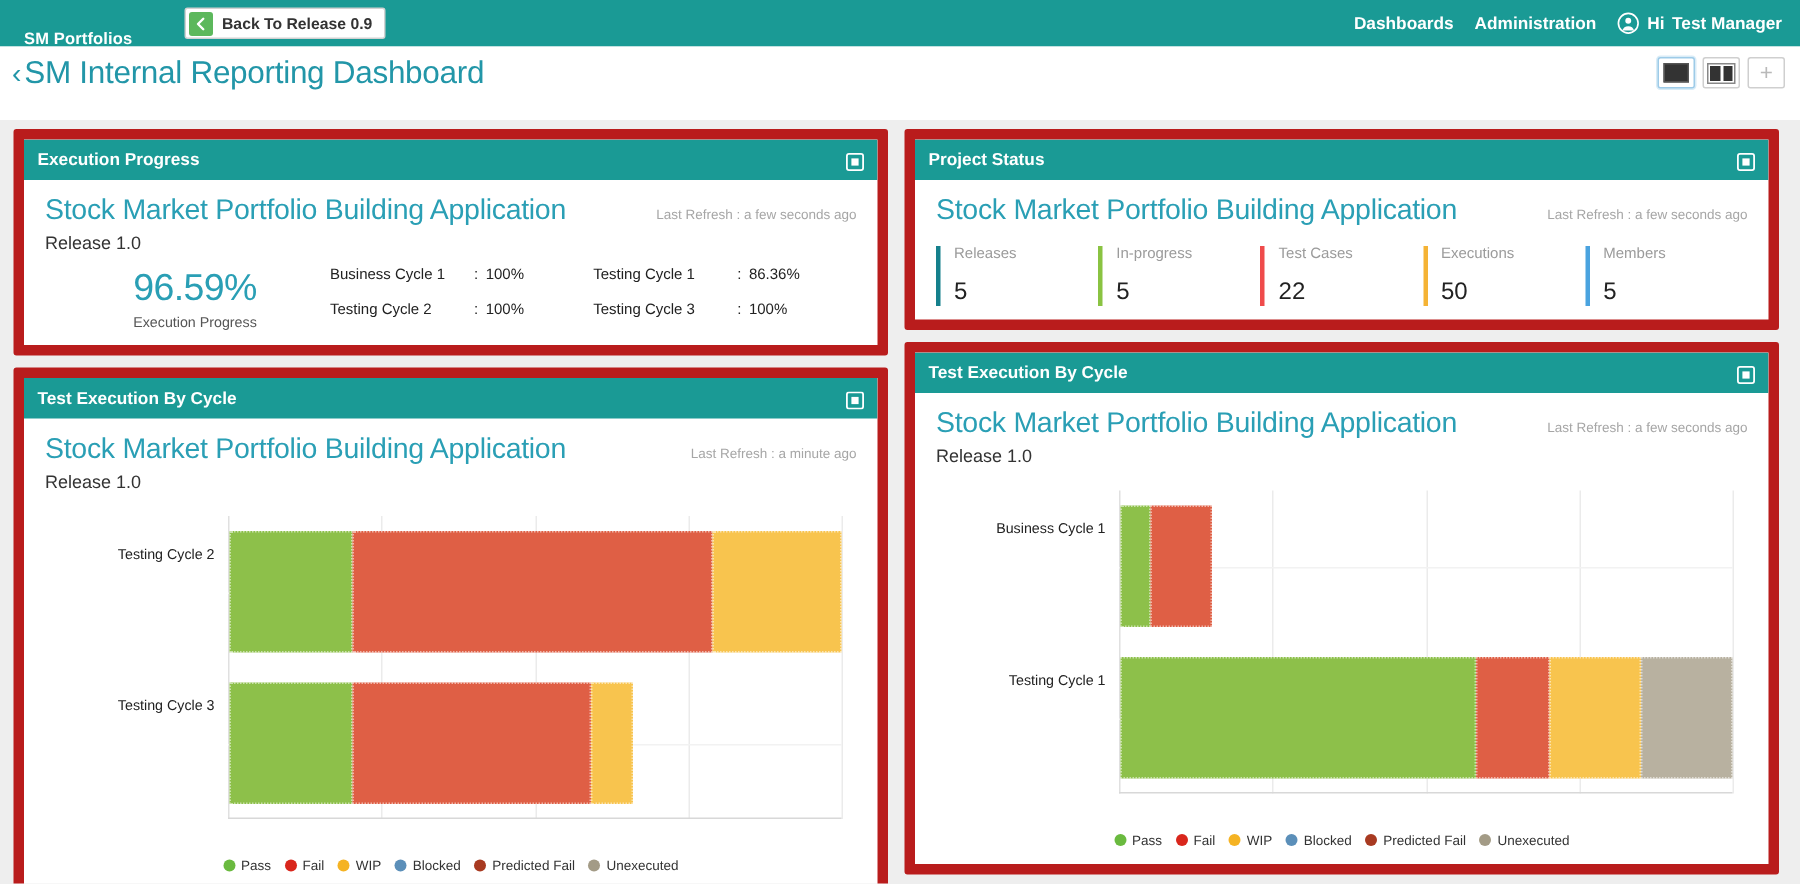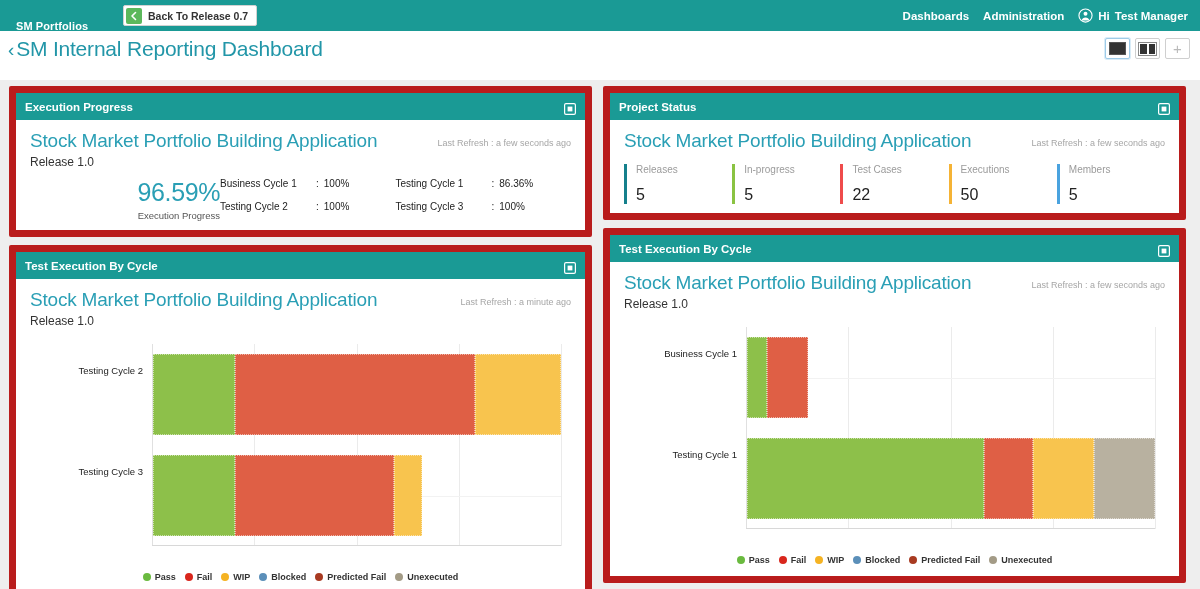--- a/index.html
+++ b/index.html
@@ -71,21 +71,21 @@
   .panel-head h3 { color: #fff; font-size: 11.5px; font-weight: bold; }
   .panel-icon { width: 12px; height: 12px; display: block; cursor: pointer; }
 
   .panel-body { padding: 10px 14px 9px 14px; position: relative; }
   .app-title { color: #2a9fb5; font-size: 19px; font-weight: normal; letter-spacing: -.2px; }
   .release { color: #333; font-size: 12px; margin-top: 3px; }
   .refresh { position: absolute; right: 14px; top: 18px; color: #a6a6a6; font-size: 9px; white-space: nowrap; }
 
   
   .exec-row { display: flex; align-items: flex-start; margin-top: 9px; }
-  .exec-big { width: 190px; text-align: right; padding-left: 10px; }
+  .exec-big { width: 190px; text-align: center; padding-left: 10px; }
   .exec-pct { color: #2a9fb5; font-size: 25px; font-weight: normal; letter-spacing: -.4px; }
   .exec-cap { color: #555; font-size: 9.5px; margin-top: 3px; }
   .cyc-col { flex: 1; }
   .cyc-line { font-size: 10px; color: #222; margin-bottom: 12px; white-space: nowrap; }
   .cyc-line:last-child { margin-bottom: 0; }
   .cyc-name { display: inline-block; min-width: 96px; }
   .cyc-sep { margin: 0 5px 0 0; }
 
   
   .stats { display: flex; margin-top: 12px; gap: 0; }
@@ -106,39 +106,39 @@
   .cat-label {
     position: absolute; right: calc(100% + 10px); white-space: nowrap;
     font-size: 9.5px; color: #222; transform: translateY(-50%);
   }
 
   .legend {
     position: absolute; left: 0; right: 0; bottom: 2px;
     display: flex; align-items: center; justify-content: center; gap: 9px;
     font-size: 9px; color: #333;
   }
-  .legend-item { display: flex; align-items: center; gap: 4px; font-weight: bold; }
+  .legend-item { display: flex; align-items: center; gap: 4px; }
   .legend-dot { width: 8px; height: 8px; border-radius: 50%; display: block; }
 </style>
 </head>
 <body>
 
 <div class="topbar">
   <div class="brand">
     <div class="brand-title">SM Portfolios</div>
     <div class="brand-sub">Test Department</div>
   </div>
 
   <div class="back-btn">
     <span class="back-icon">
       <svg width="10" height="10" viewBox="0 0 10 10">
           <path d="M6.5 1.5 L3 5 L6.5 8.5" stroke="#fff" stroke-width="1.6" fill="none" stroke-linecap="round" stroke-linejoin="round"></path>
         </svg>
     </span>
-    <span class="back-label">Back To Release 0.7</span>
+    <span class="back-label">Back To Release 0.9</span>
   </div>
 
   <div class="topnav">
     <a href="#">Dashboards</a>
     <a href="#">Administration</a>
     <span class="user-chip">
       <span class="avatar-icon">
         <svg width="15" height="15" viewBox="0 0 16 16">
             <circle cx="8" cy="8" r="7" fill="none" stroke="#fff" stroke-width="1.2"></circle>
             <circle cx="8" cy="6.2" r="2.1" fill="#fff"></circle>

